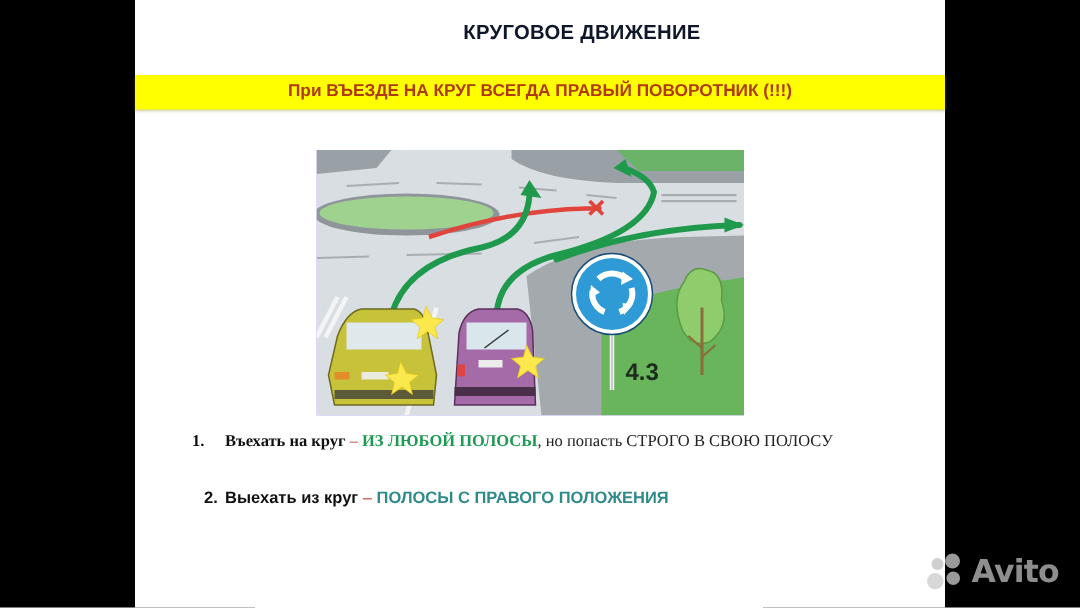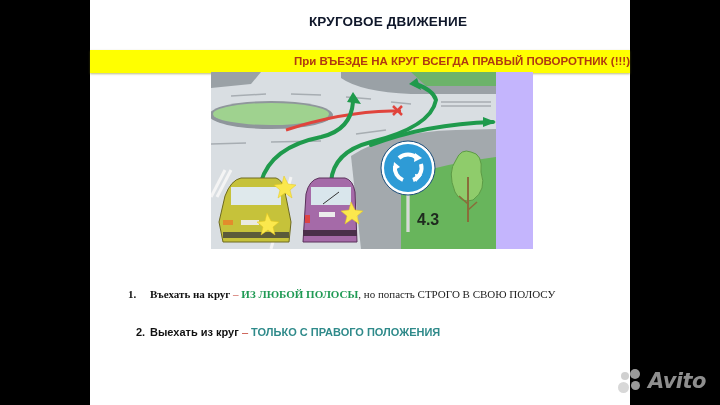--- a/index.html
+++ b/index.html
@@ -2,38 +2,38 @@
 <html><head>
 <meta charset="utf-8">
 <style>
   html, body { margin:0; padding:0; }
   body { width:720px; height:405px; background:#000; position:relative; overflow:hidden;
          font-family:"Liberation Sans", "DejaVu Sans", sans-serif; }
   .slide { position:absolute; left:90px; top:0; width:540px; height:405px; background:#fff; }
   .title { position:absolute; left:0; width:540px; top:14px; text-align:center;
            font-size:13.5px; font-weight:bold; color:#0f172a; letter-spacing:0.2px;margin-left:28px; }
   .banner { position:absolute; left:0; top:50px; width:540px; height:23px; background:#ffff00;
-            box-shadow:0 1px 2px rgba(120,120,0,0.5); text-align:right; line-height:23px;
+            box-shadow:0 1px 2px rgba(120,120,0,0.5); text-align:center; line-height:23px;
             font-size:11.5px; font-weight:bold; color:#b03a10; }
-  .illus { position:absolute; left:121px; top:72px; width:322px; height:177px; overflow:hidden;
+  .illus { position:absolute; left:121px; top:100px; width:285px; height:177px; overflow:hidden;
            background:#c4b5fd; }
   .illus svg { display:block; }
   .rules { position:absolute; left:38px; top:0; width:500px; font-size:11px; color:#111; }
   .rule { position:absolute; white-space:nowrap; }
   .rule .num { font-weight:bold; display:inline-block; }
   .rule .bold { font-weight:bold; }
   .rule1 { top:288px;font-family:Liberation Serif, serif; }
   .rule1 .num { width:22px; }
   .rule2 { top:326px; left:8px; }
   .rule2 .num { width:14px; }
   .green { color:#1f9a54; font-weight:bold; }
   .teal { color:#2f8a8a; font-weight:bold; }
   .dash { color:#c0392b; }
   .plain { font-weight:normal; color:#222; }
-  .avito { position:absolute; right:14px; bottom:12px; display:flex; align-items:center; gap:4px;font-style:italic; }
+  .avito { position:absolute; right:14px; bottom:12px; display:flex; align-items:center; gap:4px; }
   .avito-dots { position:relative; width:26px; height:24px; }
   .avito-dots span { position:absolute; border-radius:50%; background:#9a9a9a; }
   .avito-text { font-family:"DejaVu Sans", sans-serif; font-weight:bold; font-size:21px; color:#8e8e8e; letter-spacing:-0.5px; }
 </style>
 </head>
 <body>
 
 <div class="slide">
   <div class="title">КРУГОВОЕ ДВИЖЕНИЕ</div>
   <div class="banner">При ВЪЕЗДЕ НА КРУГ ВСЕГДА ПРАВЫЙ ПОВОРОТНИК (!!!)</div>
@@ -134,21 +134,21 @@
       </g>
       <text x="206" y="153" font-family="Liberation Sans, sans-serif" font-weight="bold" font-size="16" fill="#1f2a1f">4.3</text>
     </svg>
   </div>
 
   <div class="rules">
     <div class="rule rule1">
       <span class="num bold">1.</span><span class="bold">Въехать на круг</span><span class="dash"> – </span><span class="green">ИЗ ЛЮБОЙ ПОЛОСЫ</span><span class="plain">, но попасть СТРОГО В СВОЮ ПОЛОСУ</span>
     </div>
     <div class="rule rule2">
-      <span class="num bold">2.</span><span class="bold">Выехать из круг</span><span class="dash"> – </span><span class="teal">ТОЛЬКО С ПРАВОГО ПОЛОЖЕНИЯ</span>
+      <span class="num bold">2.</span><span class="bold">Выехать из круг</span><span class="dash"> – </span><span class="teal">ПОЛОСЫ С ПРАВОГО ПОЛОЖЕНИЯ</span>
     </div>
   </div>
 </div>
 
 <div class="avito">
   <div class="avito-dots">
     <span style="left:0;top:13px;width:11px;height:11px;background:#d8d8d8;"></span>
     <span style="left:3px;top:3px;width:8px;height:8px;background:#d0d0d0;"></span>
     <span style="left:12px;top:0;width:10px;height:10px;"></span>
     <span style="left:13px;top:12px;width:9px;height:9px;"></span>

